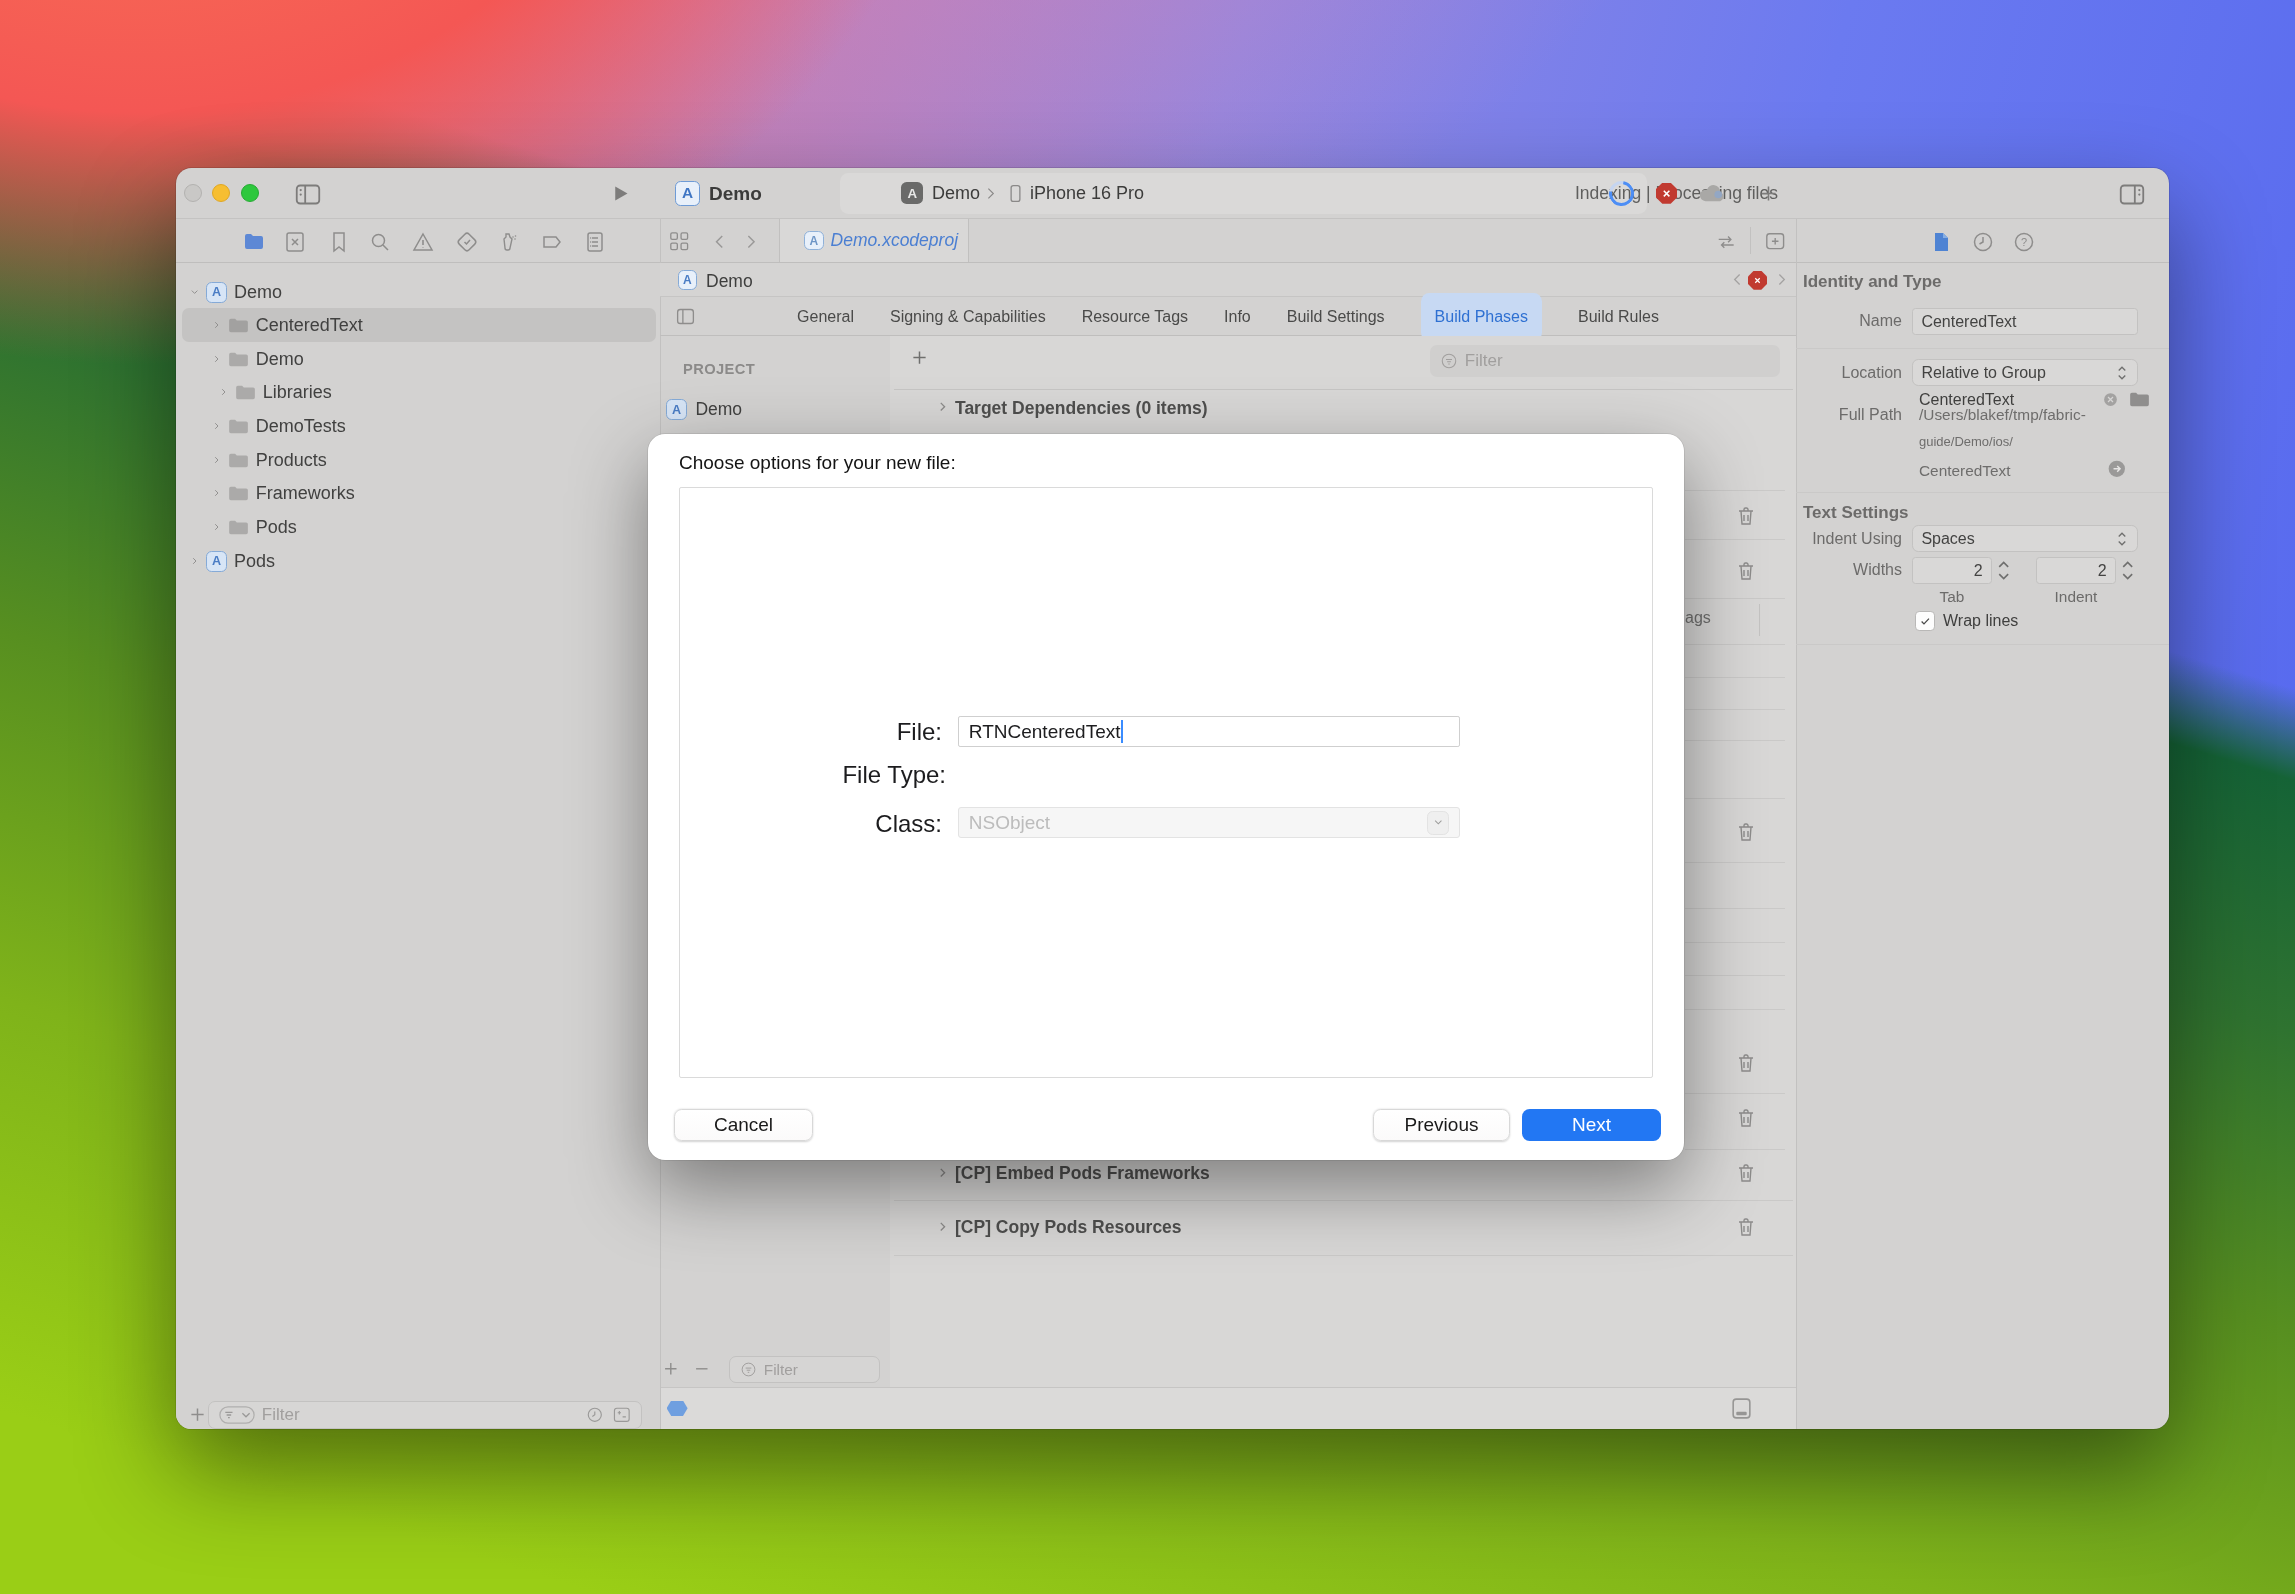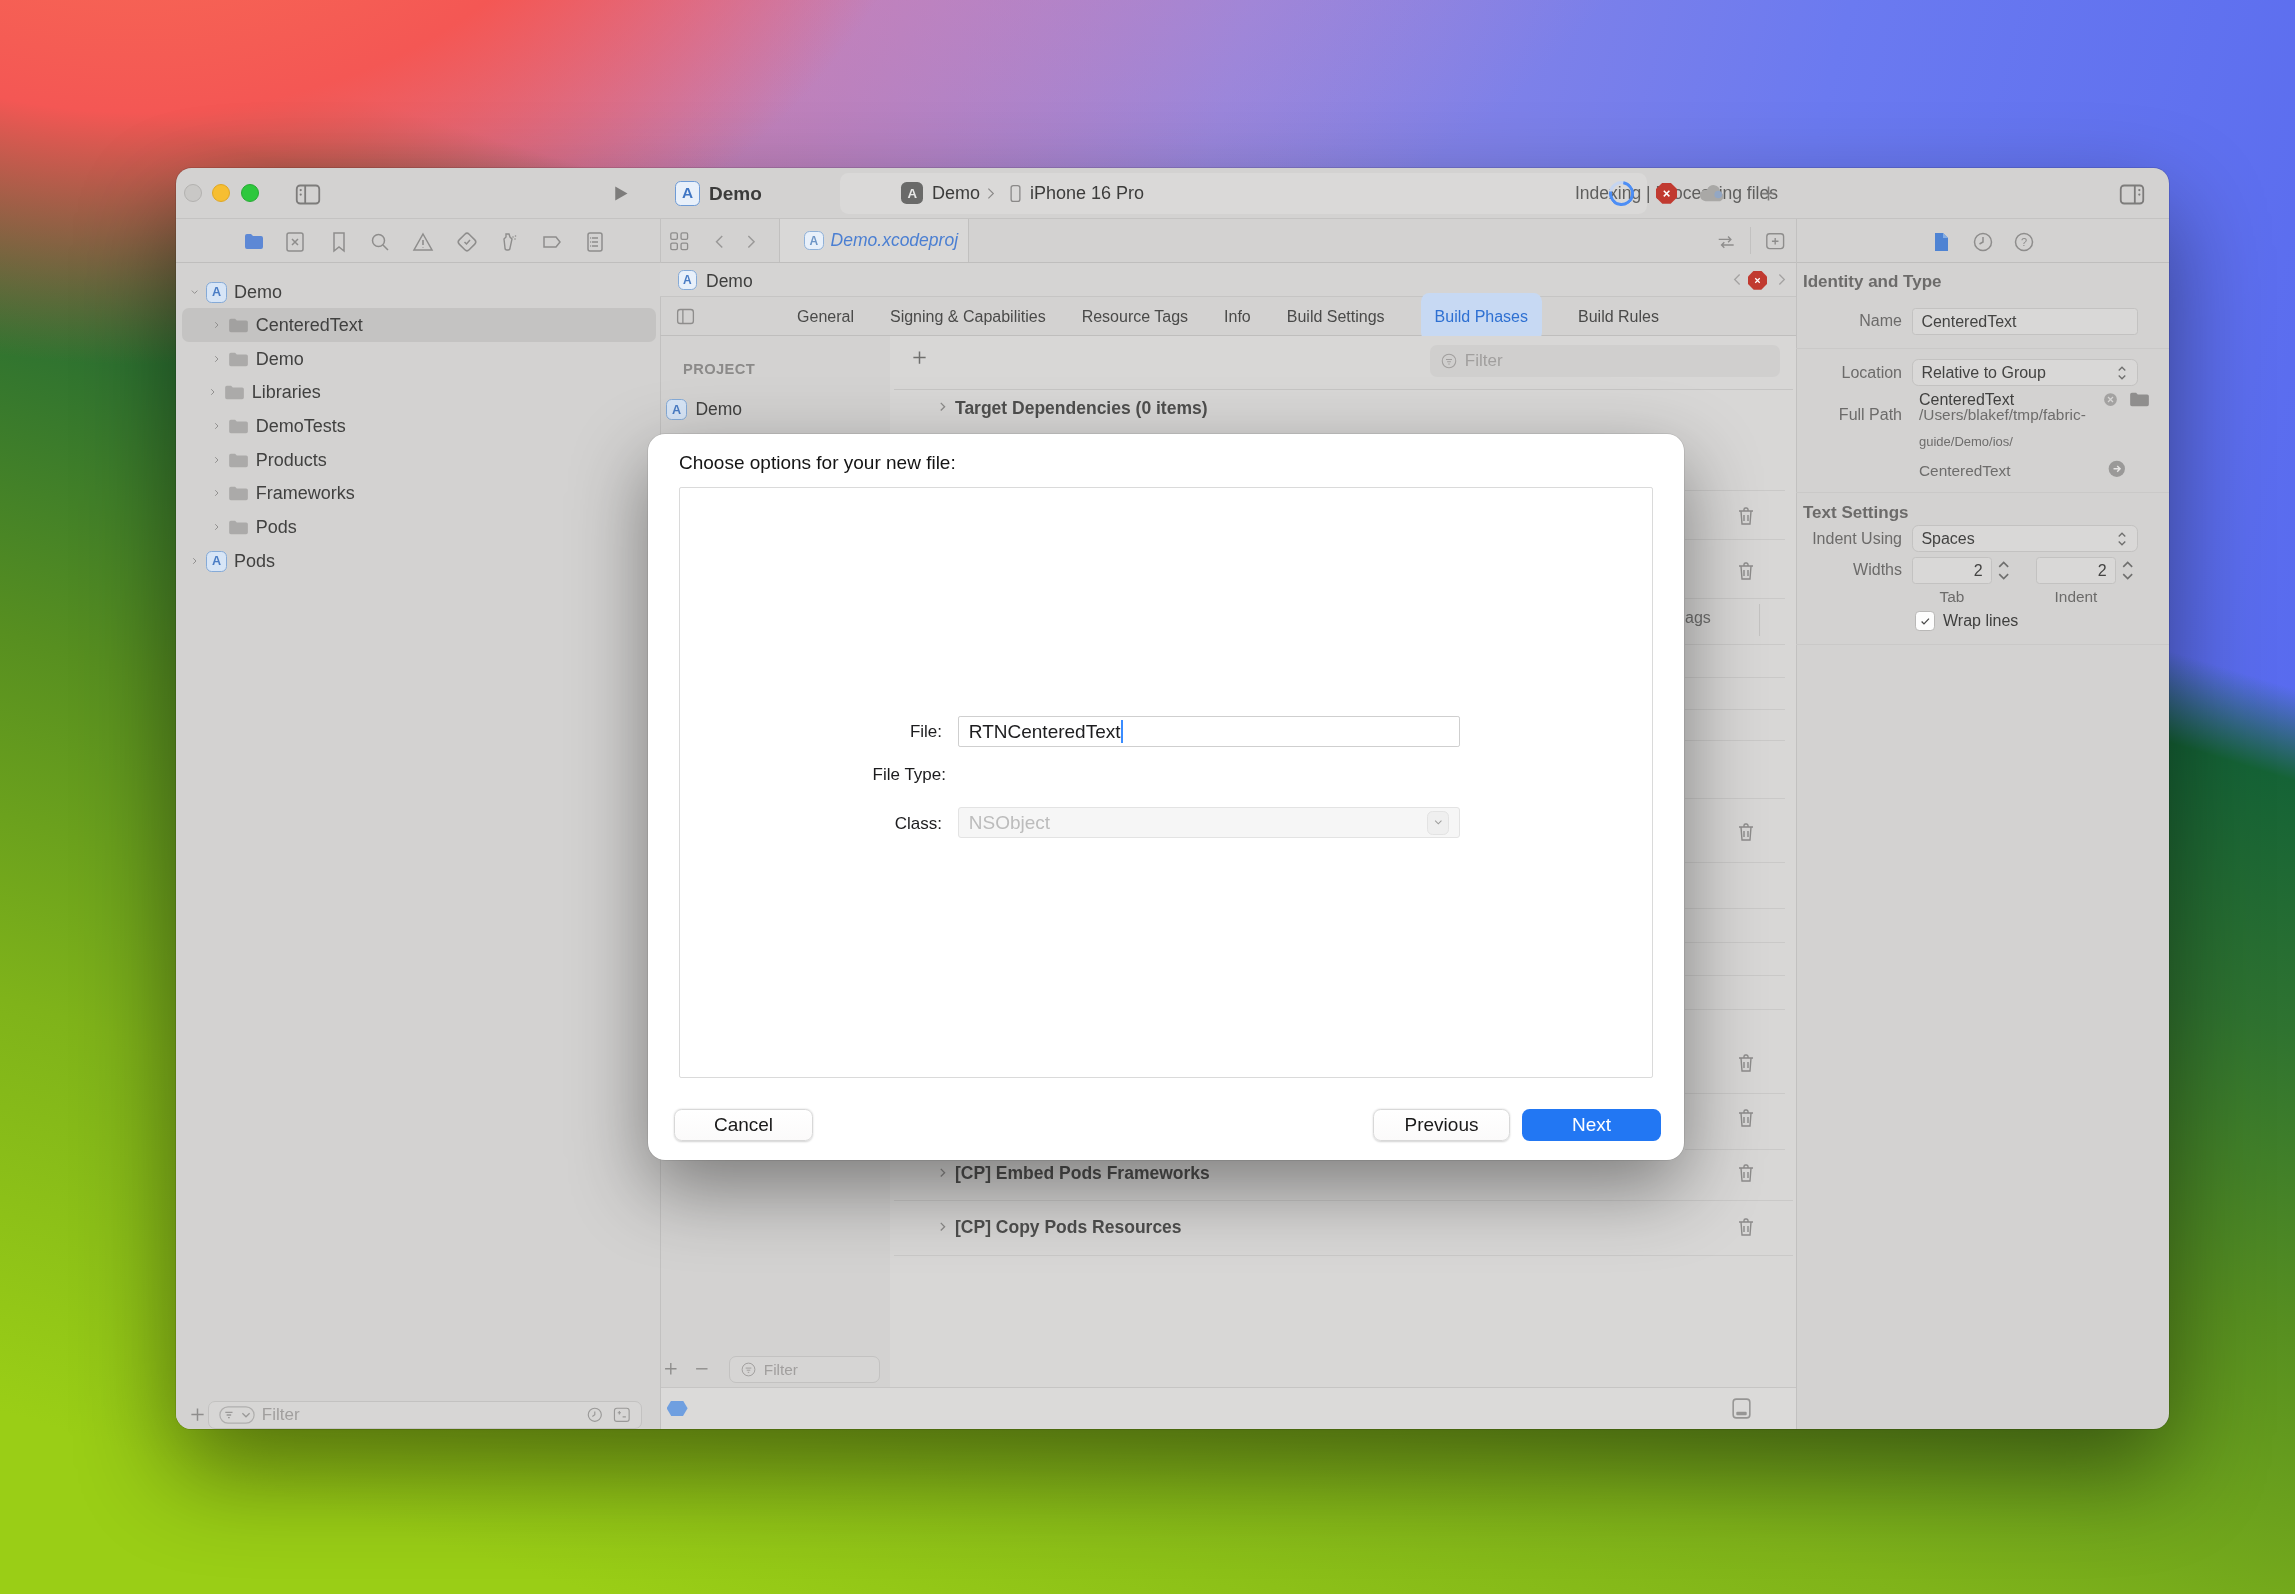--- a/index.html
+++ b/index.html
@@ -47,21 +47,21 @@
   .rlabel{position:absolute;transform:translateY(-50%);text-align:right;font-size:16px;color:#6c6b6a;white-space:nowrap}
   .sect{position:absolute;font-size:17px;font-weight:700;color:#6c6b6a}
   .boldrow{position:absolute;transform:translateY(-50%);font-size:17.5px;font-weight:700;color:#4f4f4e;white-space:nowrap}
   .trash{position:absolute;width:24px;height:24px}
   
   .dialog{
     position:absolute;left:648px;top:434px;width:1036px;height:726px;background:#fff;border-radius:17px;
     box-shadow:0 28px 77px rgba(0,0,0,.42), 0 0 0 0.7px rgba(0,0,0,.1);
   }
   .dlg-panel{position:absolute;left:31px;top:53px;width:974px;height:591px;background:#fff;border:0.7px solid #dadada;border-radius:2.1px}
-  .dlg-label{position:absolute;transform:translateY(-50%);text-align:right;font-size:17px;color:#1c1c1e;white-space:nowrap}
+  .dlg-label{position:absolute;transform:translateY(-50%);text-align:right;font-size:24px;color:#1c1c1e;white-space:nowrap}
   .dlg-input{position:absolute;left:310px;width:502px;background:#fff;display:flex;align-items:center;font-size:19px;color:#1d1d1f;padding:0 9.8px}
   .btn{position:absolute;height:32px;border-radius:7.7px;display:flex;align-items:center;justify-content:center;font-size:19px}
   .btn.plain{background:linear-gradient(#ffffff,#fbfafa);border:0.7px solid #d8d8d8;box-shadow:0 0.7px 2.1px rgba(0,0,0,.18);color:#1a1a1a}
   .btn.primary{background:#2277f3;color:#fff}
   .caret{display:inline-block;width:2.1px;height:22.4px;background:#3a8cff;margin-left:0.7px}
   svg{display:block}
 </style>
 </head>
 <body>
 
@@ -281,21 +281,21 @@
           <path d="M9 6l6 6-6 6" fill="none" stroke="#8d8c8b" stroke-width="2"></path>
         </svg>
       </span>
     <span style="margin:0 7px 0 5.6px">
         <svg width="21" height="17" viewBox="0 0 24 20">
           <path d="M1 4a2 2 0 0 1 2-2h5l2 2h11a2 2 0 0 1 2 2v10a2 2 0 0 1-2 2H3a2 2 0 0 1-2-2z" fill="#abaaa9"></path>
         </svg>
       </span>
     <span>Demo</span>
   </div>
-  <div class="trow" style="top:207px;padding-left:31px">
+  <div class="trow" style="top:207px;padding-left:42px">
     <span class="disc">
         <svg width="14" height="14" viewBox="0 0 24 24">
           <path d="M9 6l6 6-6 6" fill="none" stroke="#8d8c8b" stroke-width="2"></path>
         </svg>
       </span>
     <span style="margin:0 7px 0 5.6px">
         <svg width="21" height="17" viewBox="0 0 24 20">
           <path d="M1 4a2 2 0 0 1 2-2h5l2 2h11a2 2 0 0 1 2 2v10a2 2 0 0 1-2 2H3a2 2 0 0 1-2-2z" fill="#abaaa9"></path>
         </svg>
       </span>

